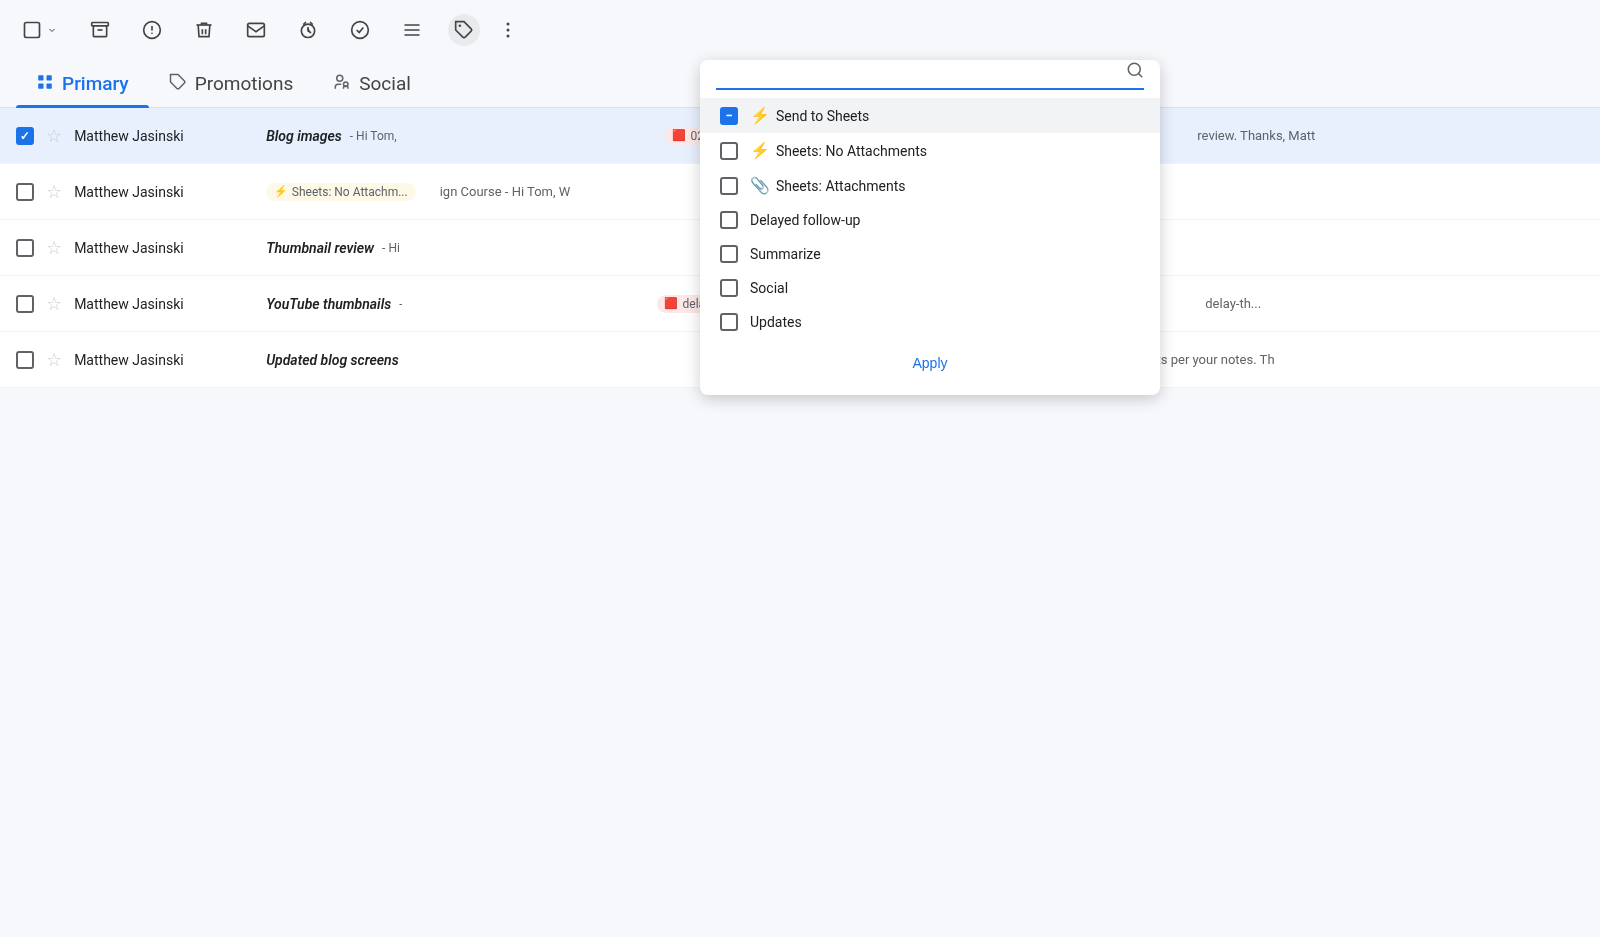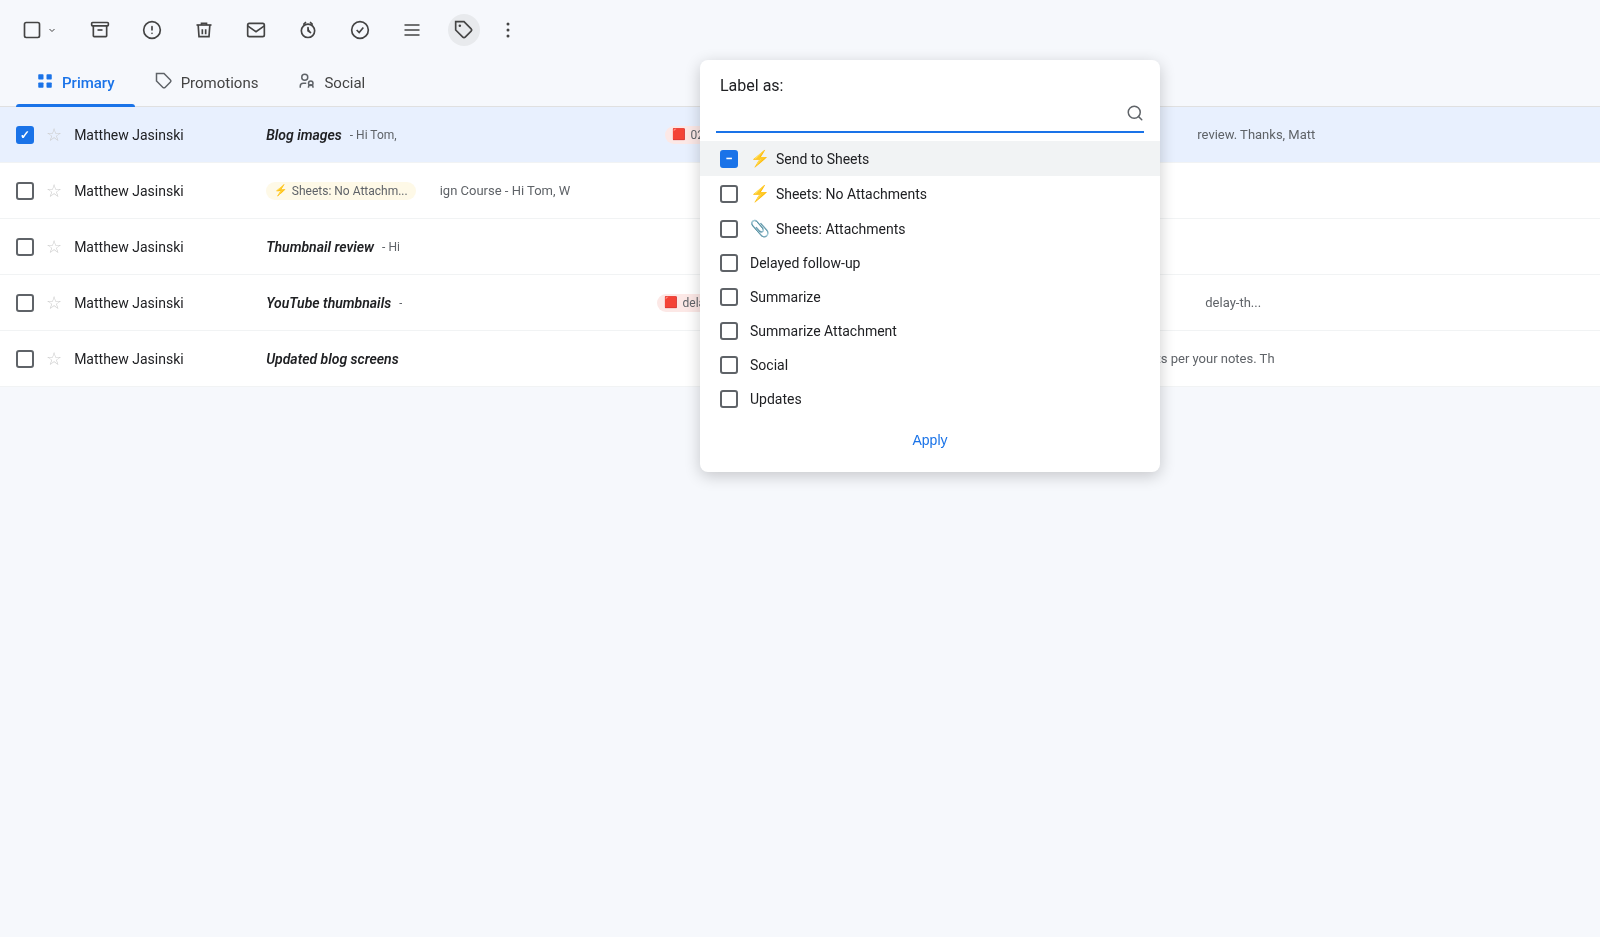--- a/index.html
+++ b/index.html
@@ -42,21 +42,21 @@
       border-bottom: 1px solid #e0e0e0;
       background: #f6f8fc;
       padding: 0 16px;
     }
     .tab {
       display: flex;
       align-items: center;
       gap: 8px;
       padding: 12px 20px;
       cursor: pointer;
-      font-size: 15px;
+      font-size: 19px;
       color: #444;
       position: relative;
       white-space: nowrap;
     }
     .tab.active {
       color: #1a73e8;
       font-weight: 500;
     }
     .tab.active::after {
       content: '';
@@ -484,21 +484,20 @@
         <span>02.demo-templ...</span>
       </span>
       <span class="plus-badge">+1</span>
     </div>
     <span class="email-snippet">hots per your notes. Th</span>
   </div>
 
 </div>
 
 <div class="label-dropdown">
-  <div class="label-header">Label as:</div>
   <div class="label-search-row">
     <input class="label-search-input" type="text" value="" placeholder="" style="">
     <span class="label-search-icon">
       <svg width="18" height="18" viewBox="0 0 24 24">
           <circle cx="11" cy="11" r="8" stroke="#5f6368" stroke-width="2" fill="none"></circle>
           <path d="M21 21l-4.35-4.35" stroke="#5f6368" stroke-width="2" stroke-linecap="round"></path>
         </svg>
     </span>
   </div>
   <div class="label-items">
@@ -530,24 +529,20 @@
     <div class="label-item">
       <div class="label-checkbox"></div>
       <span>Delayed follow-up</span>
     </div>
 
     <div class="label-item">
       <div class="label-checkbox"></div>
       <span>Summarize</span>
     </div>
 
-    <div class="label-item">
-      <div class="label-checkbox"></div>
-      <span>Summarize Attachment</span>
-    </div>
 
     <div class="label-item">
       <div class="label-checkbox"></div>
       <span>Social</span>
     </div>
 
     <div class="label-item">
       <div class="label-checkbox"></div>
       <span>Updates</span>
     </div>

